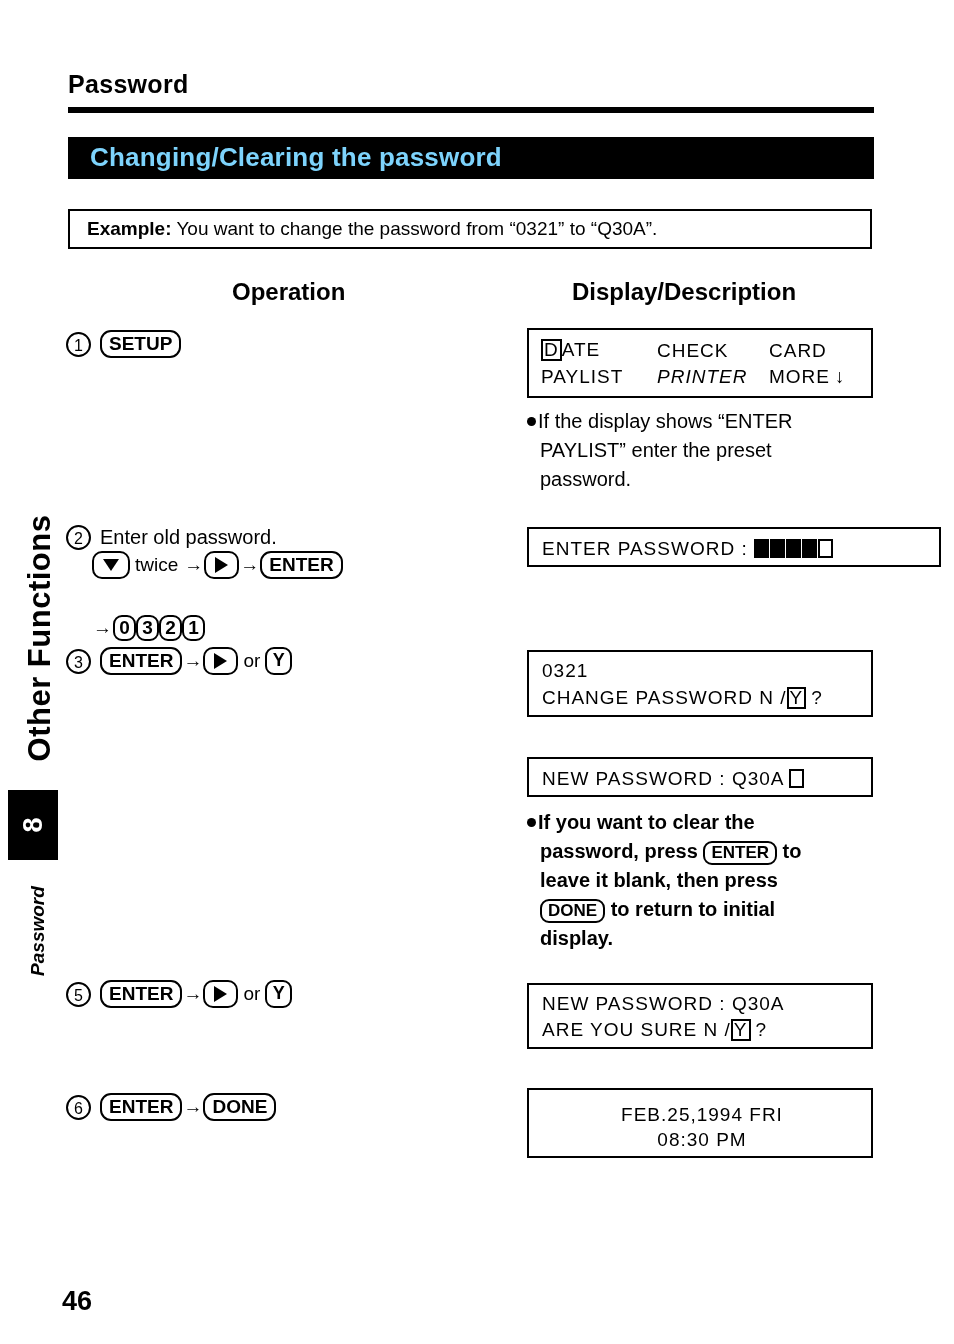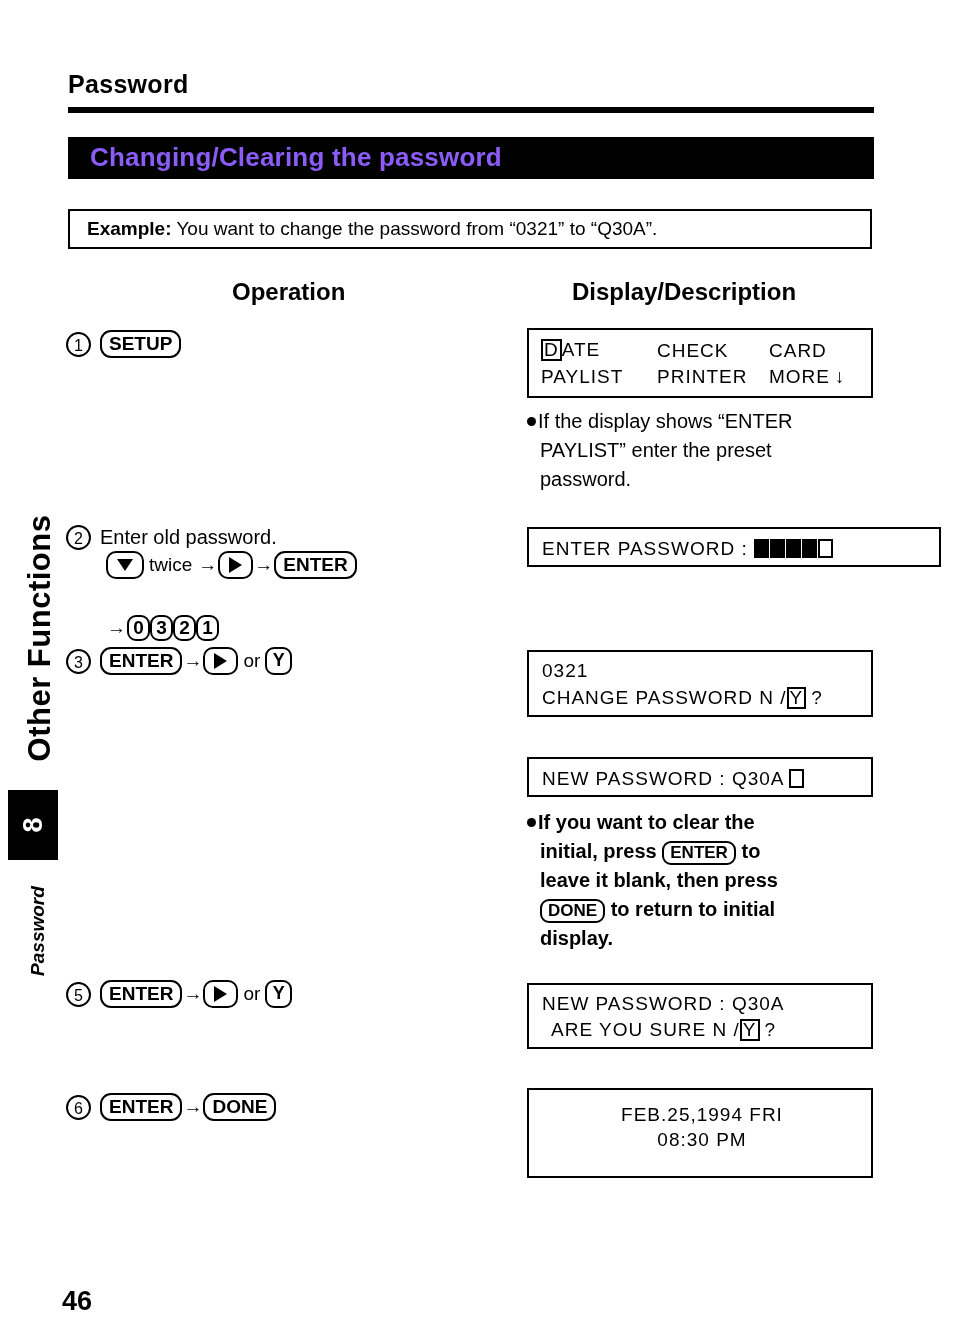--- a/index.html
+++ b/index.html
@@ -99,21 +99,21 @@
     top: 137px;
     width: 806px;
     height: 42px;
     background: #000;
   }
   .section-bar span {
     position: absolute;
     left: 22px;
     top: 50%;
     transform: translateY(-52%);
-    color: #8b5cf6;
+    color: #7dd3fc;
     font-size: 26px;
     font-weight: bold;
     letter-spacing: 0.2px;
   }
 
   
   .example-box {
     position: absolute;
     left: 68px;
     top: 209px;
@@ -162,21 +162,21 @@
     box-sizing: border-box;
     vertical-align: middle;
     margin-right: 9px;
   }
   .step-text {
     font-size: 20px;
     vertical-align: middle;
   }
   .step-line2 {
     position: absolute;
-    left: 106px;
+    left: 92px;
     white-space: nowrap;
   }
 
   
   .key {
     display: inline-block;
     border: 2.5px solid #000;
     border-radius: 11px;
     padding: 1px 7px 2px 7px;
     font-size: 19px;
@@ -344,21 +344,21 @@
     <span class="step-num">1</span><span class="key">SETUP</span>
   </div>
 
   <div class="lcd" style="left:527px; top:328px; width:346px; height:70px;">
     <div class="row mono" style="left:12px; top:9px;">
       <span class="cursor-inv">D</span><span>ATE</span>
     </div>
     <div class="row mono" style="left:128px; top:10px;">CHECK</div>
     <div class="row mono" style="left:240px; top:10px;">CARD</div>
     <div class="row mono" style="left:12px; top:36px;">PAYLIST</div>
-    <div class="row mono" style="left:128px; top:36px;">PRINTER</div>
+    <div class="row mono" style="left:128px; top:36px;font-style:italic;">PRINTER</div>
     <div class="row mono" style="left:240px; top:36px;">
       <span>MORE</span><span style="margin-left:5px;">↓</span>
     </div>
   </div>
 
   <div class="desc" style="left:527px; top:407px;">
     <span class="bullet"></span><span>If the display shows “ENTER</span><br>
     <span style="display:inline-block; margin-left:13px;">PAYLIST” enter the preset</span><br>
     <span style="display:inline-block; margin-left:13px;">password.</span>
   </div>
@@ -392,44 +392,44 @@
 
 
   <div class="lcd" style="left:527px; top:757px; width:346px; height:40px;">
     <div class="row mono" style="left:13px; top:9px;">
       <span>NEW PASSWORD : Q30A</span><span style="display:inline-block;width:5px;"></span><span class="blk hollow"></span>
     </div>
   </div>
 
   <div class="desc bold" style="left:527px; top:808px; width:360px;">
     <span class="bullet"></span><span>If you want to clear the</span><br>
-    <span style="display:inline-block; margin-left:13px;">initial, press</span>
+    <span style="display:inline-block; margin-left:13px;">password, press</span>
     <span class="key inline">ENTER</span>
     <span>to</span><br>
     <span style="display:inline-block; margin-left:13px;">leave it blank, then press</span><br>
     <span style="display:inline-block; margin-left:13px;"></span><span class="key inline">DONE</span>
     <span>to return to initial</span><br>
     <span style="display:inline-block; margin-left:13px;">display.</span>
   </div>
 
   <div class="step" style="top:980px;">
     <span class="step-num">5</span><span class="key">ENTER</span><span class="arw">→</span><span class="key arrow"><span class="tri-right"></span></span><span class="wordy">or</span><span class="key sm">Y</span>
   </div>
 
   <div class="lcd" style="left:527px; top:983px; width:346px; height:66px;">
     <div class="row mono" style="left:13px; top:8px;">NEW PASSWORD : Q30A</div>
-    <div class="row mono" style="left:13px; top:34px;margin-left:9px;">
+    <div class="row mono" style="left:13px; top:34px;">
       <span>ARE YOU SURE N /</span><span class="cursor-inv">Y</span><span style="margin-left:5px;">?</span>
     </div>
   </div>
 
   <div class="step" style="top:1093px;">
     <span class="step-num">6</span><span class="key">ENTER</span><span class="arw">→</span><span class="key">DONE</span>
   </div>
 
-  <div class="lcd" style="left:527px; top:1088px; width:346px; height:90px;">
+  <div class="lcd" style="left:527px; top:1088px; width:346px; height:70px;">
     <div class="row mono" style="left:0; top:14px; width:346px; text-align:center;">FEB.25,1994 FRI</div>
     <div class="row mono" style="left:0; top:39px; width:346px; text-align:center;">08:30 PM</div>
   </div>
 
   <div class="page-number">46</div>
 
 </div>
 
 </body></html>

